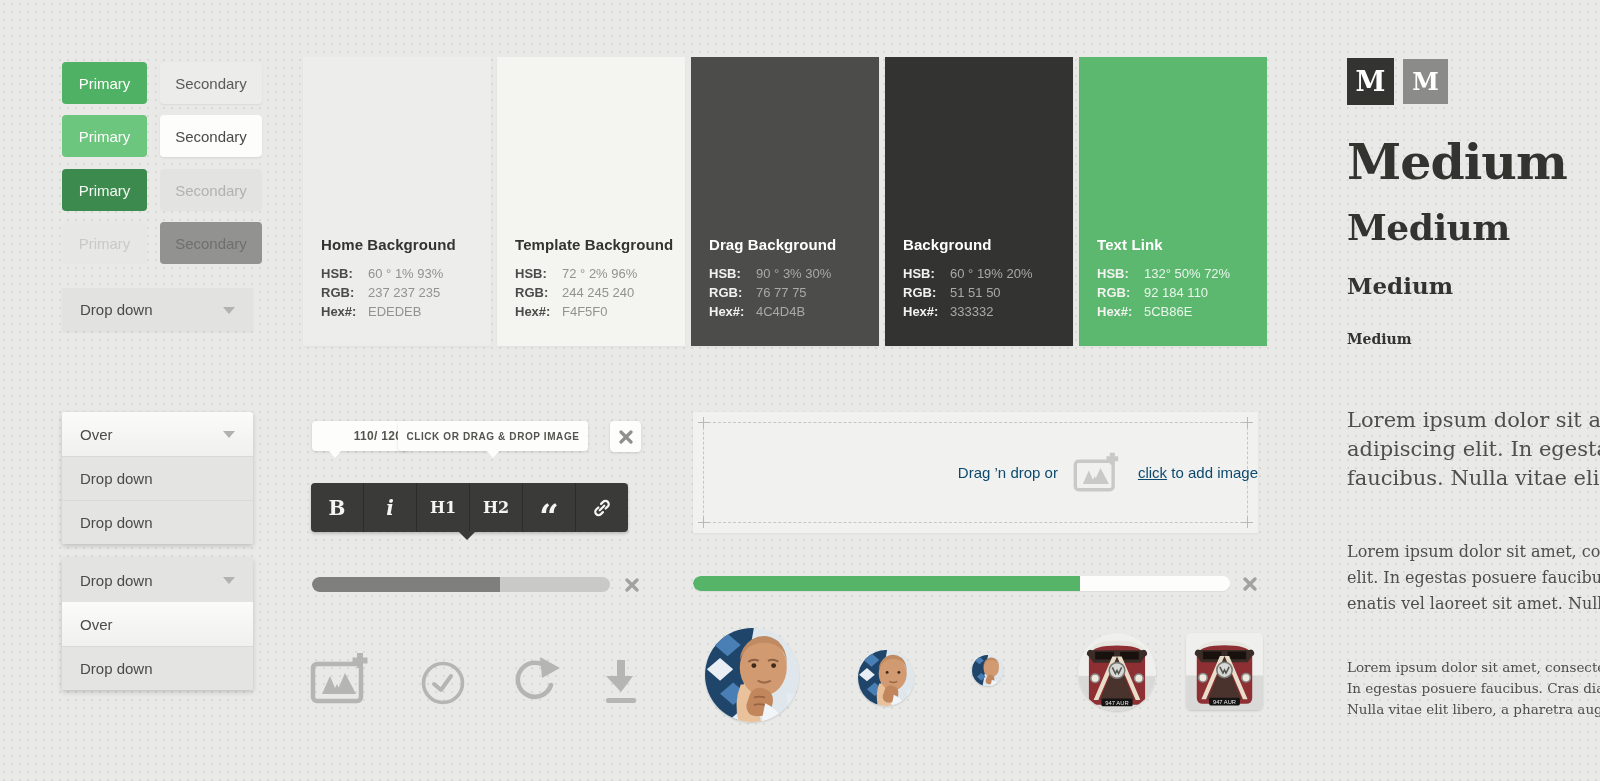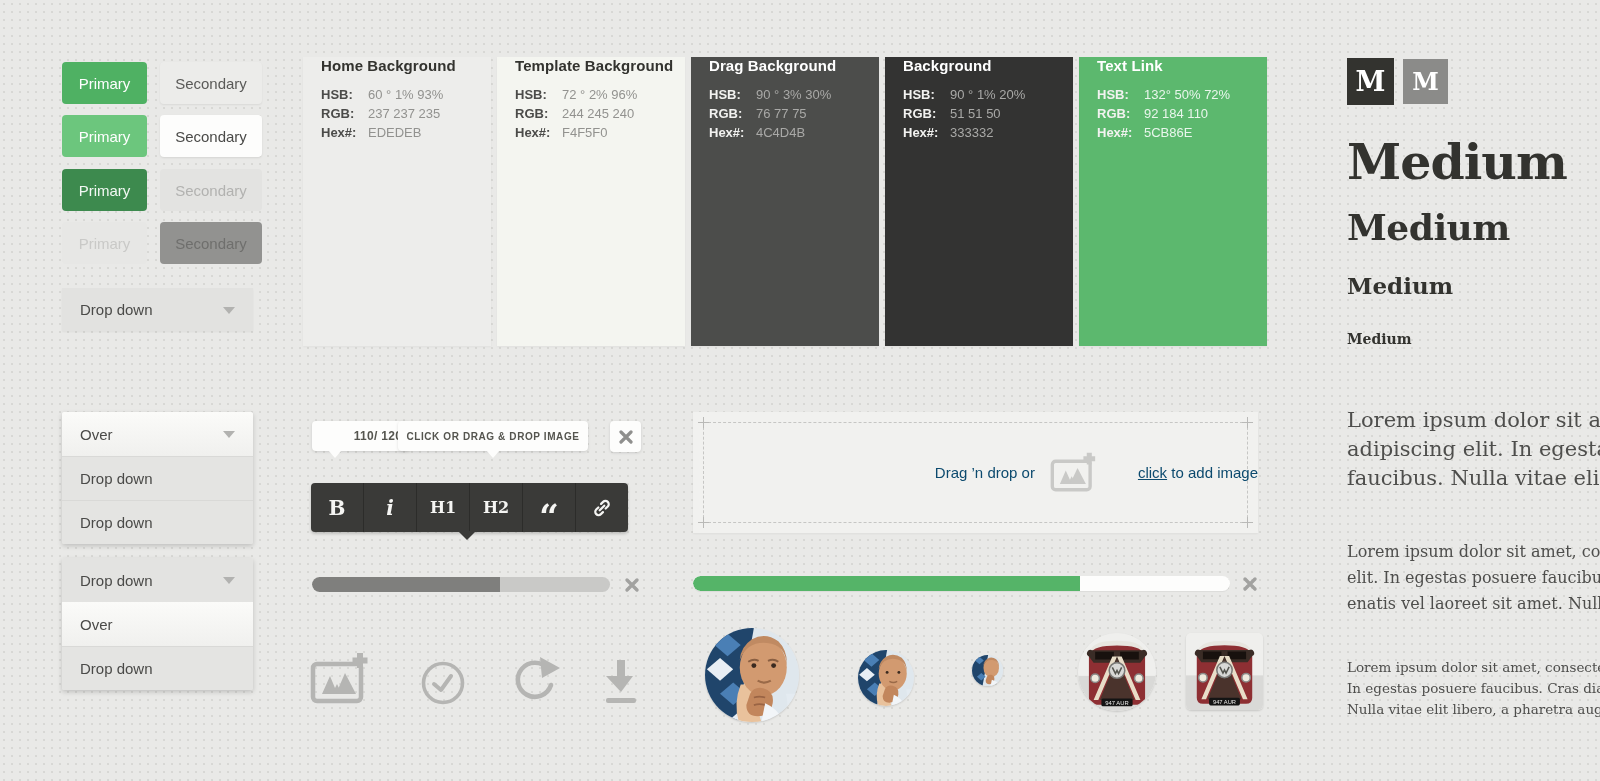--- a/index.html
+++ b/index.html
@@ -34,21 +34,21 @@
   .dd-closed .dd-head{height:43px;}
   .dd-open{box-shadow:0 2px 5px rgba(0,0,0,0.18);border-radius:2px;overflow:hidden;}
   .dd-a{top:412px;}
   .dd-b{top:558px;}
   .row-light{background:linear-gradient(#fbfbf9,#f0f0ee);}
   .row-gray{background:#e4e4e2;border-top:1px solid #d9d9d7;}
   .row-gray-first{background:#e3e3e1;}
 
   
   .cards{position:absolute;left:303px;top:57px;display:flex;gap:6px;}
-  .card{width:188px;height:289px;box-sizing:border-box;display:flex;flex-direction:column;padding:0 10px 25px 18px;box-shadow:0 1px 2px rgba(0,0,0,0.04);}
+  .card{width:188px;height:289px;box-sizing:border-box;display:flex;flex-direction:column;justify-content:flex-end;padding:0 10px 25px 18px;box-shadow:0 1px 2px rgba(0,0,0,0.04);}
   .card-title{font-weight:bold;font-size:15px;margin-bottom:11px;letter-spacing:.1px;}
   .spec{display:flex;font-size:13px;line-height:19px;}
   .spec b{width:47px;font-weight:bold;}
   .card.light .card-title{color:#33332f}
   .card.light .spec b{color:#4b4b49}
   .card.light .spec span{color:#92928f}
   .card.dark .card-title{color:#ffffff}
   .card.dark .spec b{color:#f2f2f0}
   .card.dark .spec span{color:#a9a9a7}
   .card.green .spec span{color:#e9f6ec !important}
@@ -73,21 +73,21 @@
   .g-quote{font-size:34px;font-weight:bold;line-height:10px;padding-top:16px;}
 
   
   .dropzone{position:absolute;left:693px;top:412px;width:565px;height:121px;background:#f1f1ef;box-shadow:0 1px 2px rgba(0,0,0,0.05);}
   .dz-border{position:absolute;left:10px;top:10px;right:10px;bottom:10px;border:1px dashed #c6c6c4;}
   .dz-corner{position:absolute;width:11px;height:11px;}
   .dz-corner::before,.dz-corner::after{content:"";position:absolute;background:#b9b9b7;}
   .dz-corner::before{left:0;top:5px;width:11px;height:1px;}
   .dz-corner::after{left:5px;top:0;width:1px;height:11px;}
   .dz-content{position:absolute;inset:0;display:flex;align-items:center;justify-content:flex-end;gap:14px;font-size:15px;color:#0c4a6e;}
-  .dz-link{text-decoration:underline;margin-left:23px;}
+  .dz-link{text-decoration:underline;}
 
   
   .pg{position:absolute;height:15px;border-radius:8px;overflow:hidden;}
   .pg-gray{left:312px;top:577px;width:298px;background:#c9c9c7;}
   .pg-green{left:693px;top:576px;width:537px;background:#fdfdfc;box-shadow:0 1px 1px rgba(0,0,0,0.06);}
   .pg-fill{height:100%;border-radius:8px 0 0 8px;}
   .pg-gray .pg-fill{background:#7f7f7d;}
   .pg-green .pg-fill{background:#55b468;}
 
   
@@ -186,21 +186,21 @@
         </div>
       <div class="spec">
           <b>Hex#:</b>
           <span>4C4D4B</span>
         </div>
     </div>
     <div class="card dark" style="background-color: rgb(51, 51, 50);">
       <div class="card-title">Background</div>
       <div class="spec">
           <b>HSB:</b>
-          <span>90 °  1%  20%</span>
+          <span>60 °  19%  20%</span>
         </div>
       <div class="spec">
           <b>RGB:</b>
           <span>51  51  50</span>
         </div>
       <div class="spec">
           <b>Hex#:</b>
           <span>333332</span>
         </div>
     </div>

